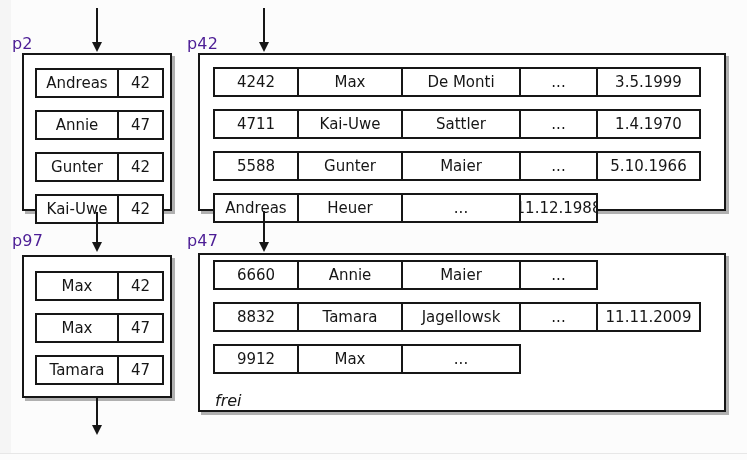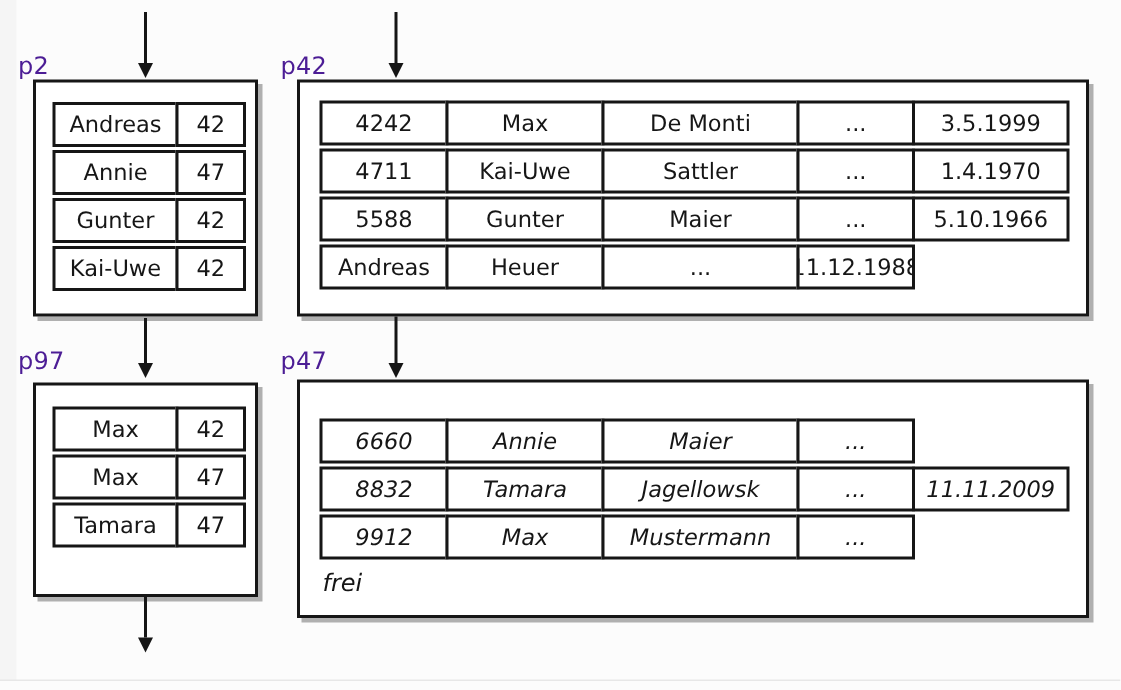--- a/index.html
+++ b/index.html
@@ -25,35 +25,35 @@
     position: absolute; font-size: 16px; line-height: 18px; color: #4c1d95;
     letter-spacing: 0.2px;
   }
   .page-box {
     position: absolute; background: #ffffff;
     border: 2.5px solid #161616;
     box-shadow: 3px 3px 0 rgba(0,0,0,0.30);
     box-sizing: border-box;
   }
   .dtable { position: absolute; }
-  .row { display: flex; margin-bottom: 2px; }
+  .row { display: flex; margin-bottom: 12px; }
   .cell {
     box-sizing: border-box; height: 30px; margin-left: -2px;
     border: 2px solid #161616; background: #ffffff;
     display: flex; align-items: center; justify-content: center;
     font-size: 15px; color: #161616; white-space: nowrap; overflow: hidden;
   }
   .row .cell:first-child { margin-left: 0; }
   
   .small .cell:nth-child(1) { width: 84px; }
   .small .cell:nth-child(2) { width: 47px; }
   
   .big .cell:nth-child(1) { width: 86px; }
   .big .cell:nth-child(2) { width: 106px; }
-  .big .cell:nth-child(3) { width: 132px; }
+  .big .cell:nth-child(3) { width: 120px; }
   .big .cell:nth-child(4) { width: 79px; }
   .big .cell:nth-child(5) { width: 105px; }
   .free-label {
     position: absolute; font-size: 16px; font-style: italic; color: #161616;
   }
   
   .varrow { position: absolute; width: 2px; background: #161616; }
   .varrow::after {
     content: ""; position: absolute; left: -4.5px; bottom: -10px;
     width: 0; height: 0;
@@ -144,39 +144,38 @@
         </div>
         <div class="row">
           <div class="cell">Tamara</div>
           <div class="cell">47</div>
         </div>
       </div>
   </div>
 
   <div class="page-label" style="left:187px; top:232px;">p47</div>
   <div class="page-box" style="left:198px; top:253px; width:528px; height:159px;">
-    <div class="dtable big" style="left:13px; top:24px;font-style:italic;">
+    <div class="dtable big" style="left:13px; top:5px;">
         <div class="row">
           <div class="cell">6660</div>
           <div class="cell">Annie</div>
           <div class="cell">Maier</div>
           <div class="cell">...</div>
         </div>
         <div class="row">
           <div class="cell">8832</div>
           <div class="cell">Tamara</div>
           <div class="cell">Jagellowsk</div>
           <div class="cell">...</div>
           <div class="cell">11.11.2009</div>
         </div>
         <div class="row">
           <div class="cell">9912</div>
           <div class="cell">Max</div>
-          <div class="cell">Mustermann</div>
           <div class="cell">...</div>
         </div>
       </div>
-    <div class="free-label" style="left:15px; top:124px;">frei</div>
+    <div class="free-label" style="left:15px; top:136px;">frei</div>
   </div>
 
   <div class="varrow" style="left:96px; top:398px; height:27px;"></div>
 
 </div>
 
 </body></html>

